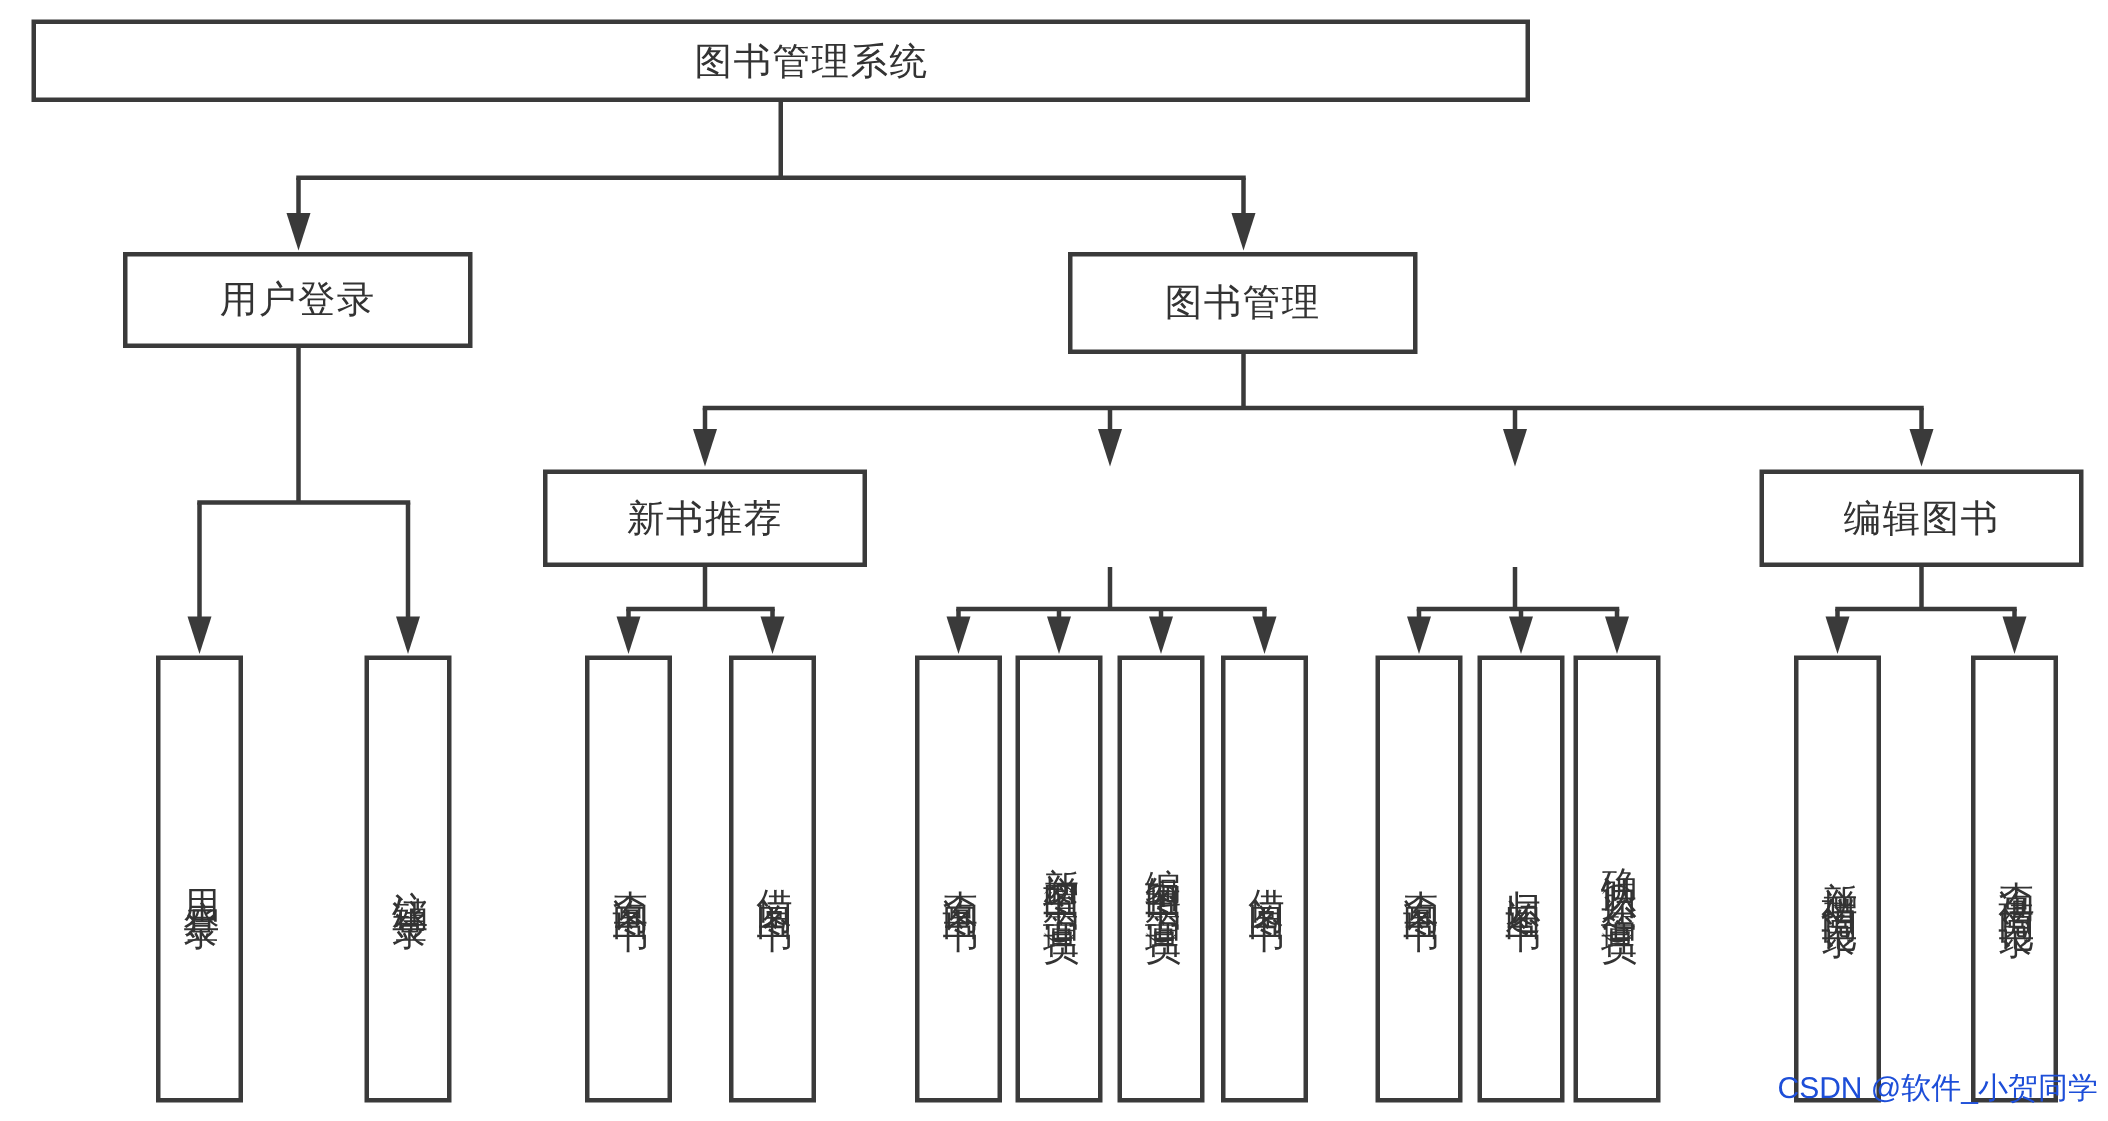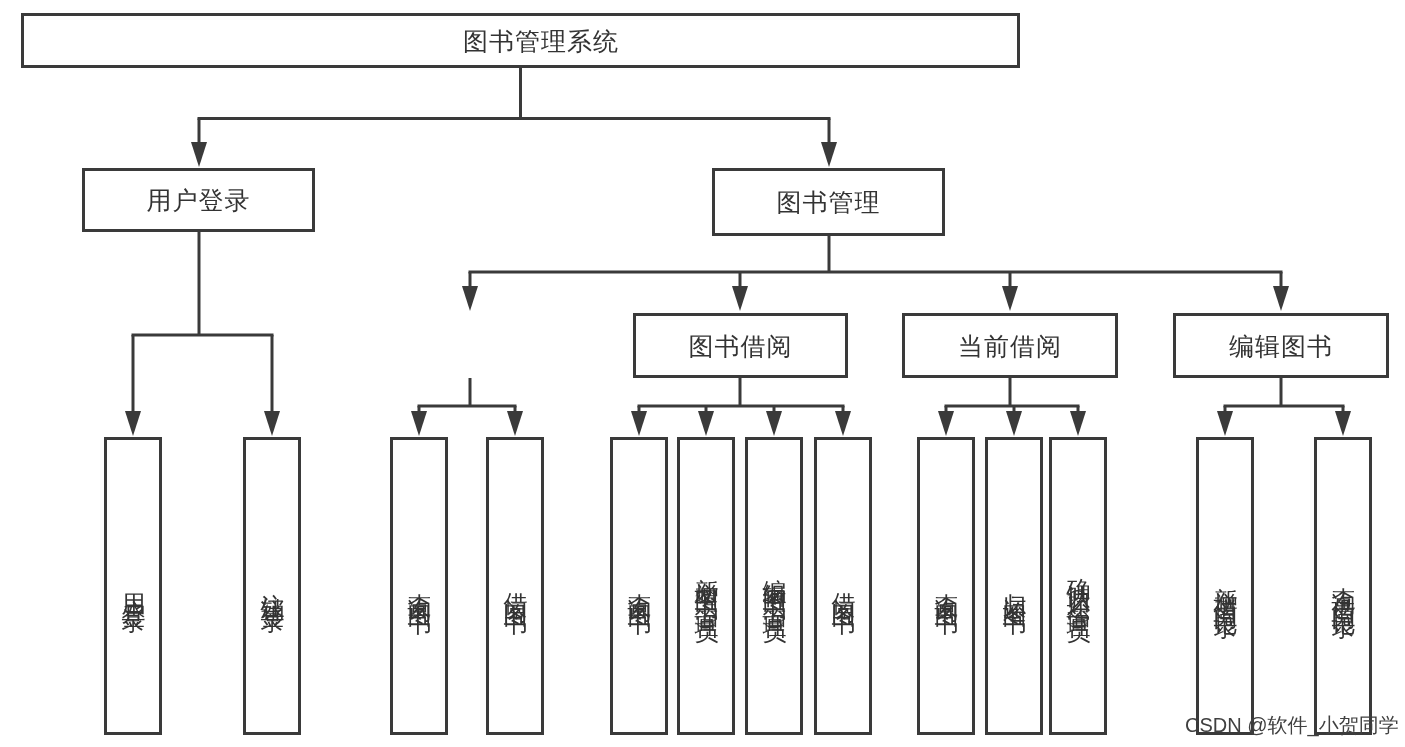--- a/index.html
+++ b/index.html
@@ -30,21 +30,21 @@
     writing-mode:vertical-rl;
     font-size:24px;
     letter-spacing:6px;
   }
   .watermark{
     position:absolute;
     left:1185px;
     top:712px;
     width:215px;
     font-size:20px;
-    color:#404040;
+    color:#1d4ed8;
     white-space:nowrap;
     z-index:3;
   }
 </style>
 </head>
 <body>
 
 <div class="canvas">
 
   <svg class="connectors" width="1405" height="747" viewBox="0 0 1405 747">
@@ -114,22 +114,21 @@
       <polygon points="1225,436 1217,411 1233,411"></polygon>
       <polygon points="1343,436 1335,411 1351,411"></polygon>
     </g>
   </svg>
 
   <div class="node" style="left:21px;top:13px;width:999px;height:55px;padding-left:41px;">图书管理系统</div>
 
   <div class="node" style="left:82px;top:168px;width:233px;height:64px;">用户登录</div>
   <div class="node" style="left:712px;top:168px;width:233px;height:68px;">图书管理</div>
 
-  <div class="node" style="left:633px;top:313px;width:215px;height:65px;">图书借阅</div>
-  <div class="node" style="left:902px;top:313px;width:216px;height:65px;">当前借阅</div>
+  <div class="node" style="left:362px;top:313px;width:216px;height:65px;">新书推荐</div>
   <div class="node" style="left:1173px;top:313px;width:216px;height:65px;">编辑图书</div>
 
   <div class="node leaf" style="left:104px;top:437px;width:58px;height:298px;">用户登录</div>
   <div class="node leaf" style="left:243px;top:437px;width:58px;height:298px;">注销登录</div>
 
   <div class="node leaf" style="left:390px;top:437px;width:58px;height:298px;">查询图书</div>
   <div class="node leaf" style="left:486px;top:437px;width:58px;height:298px;">借阅图书</div>
 
   <div class="node leaf" style="left:610px;top:437px;width:58px;height:298px;">查询图书</div>
   <div class="node leaf" style="left:677px;top:437px;width:58px;height:298px;">新增图书（管理员）</div>

